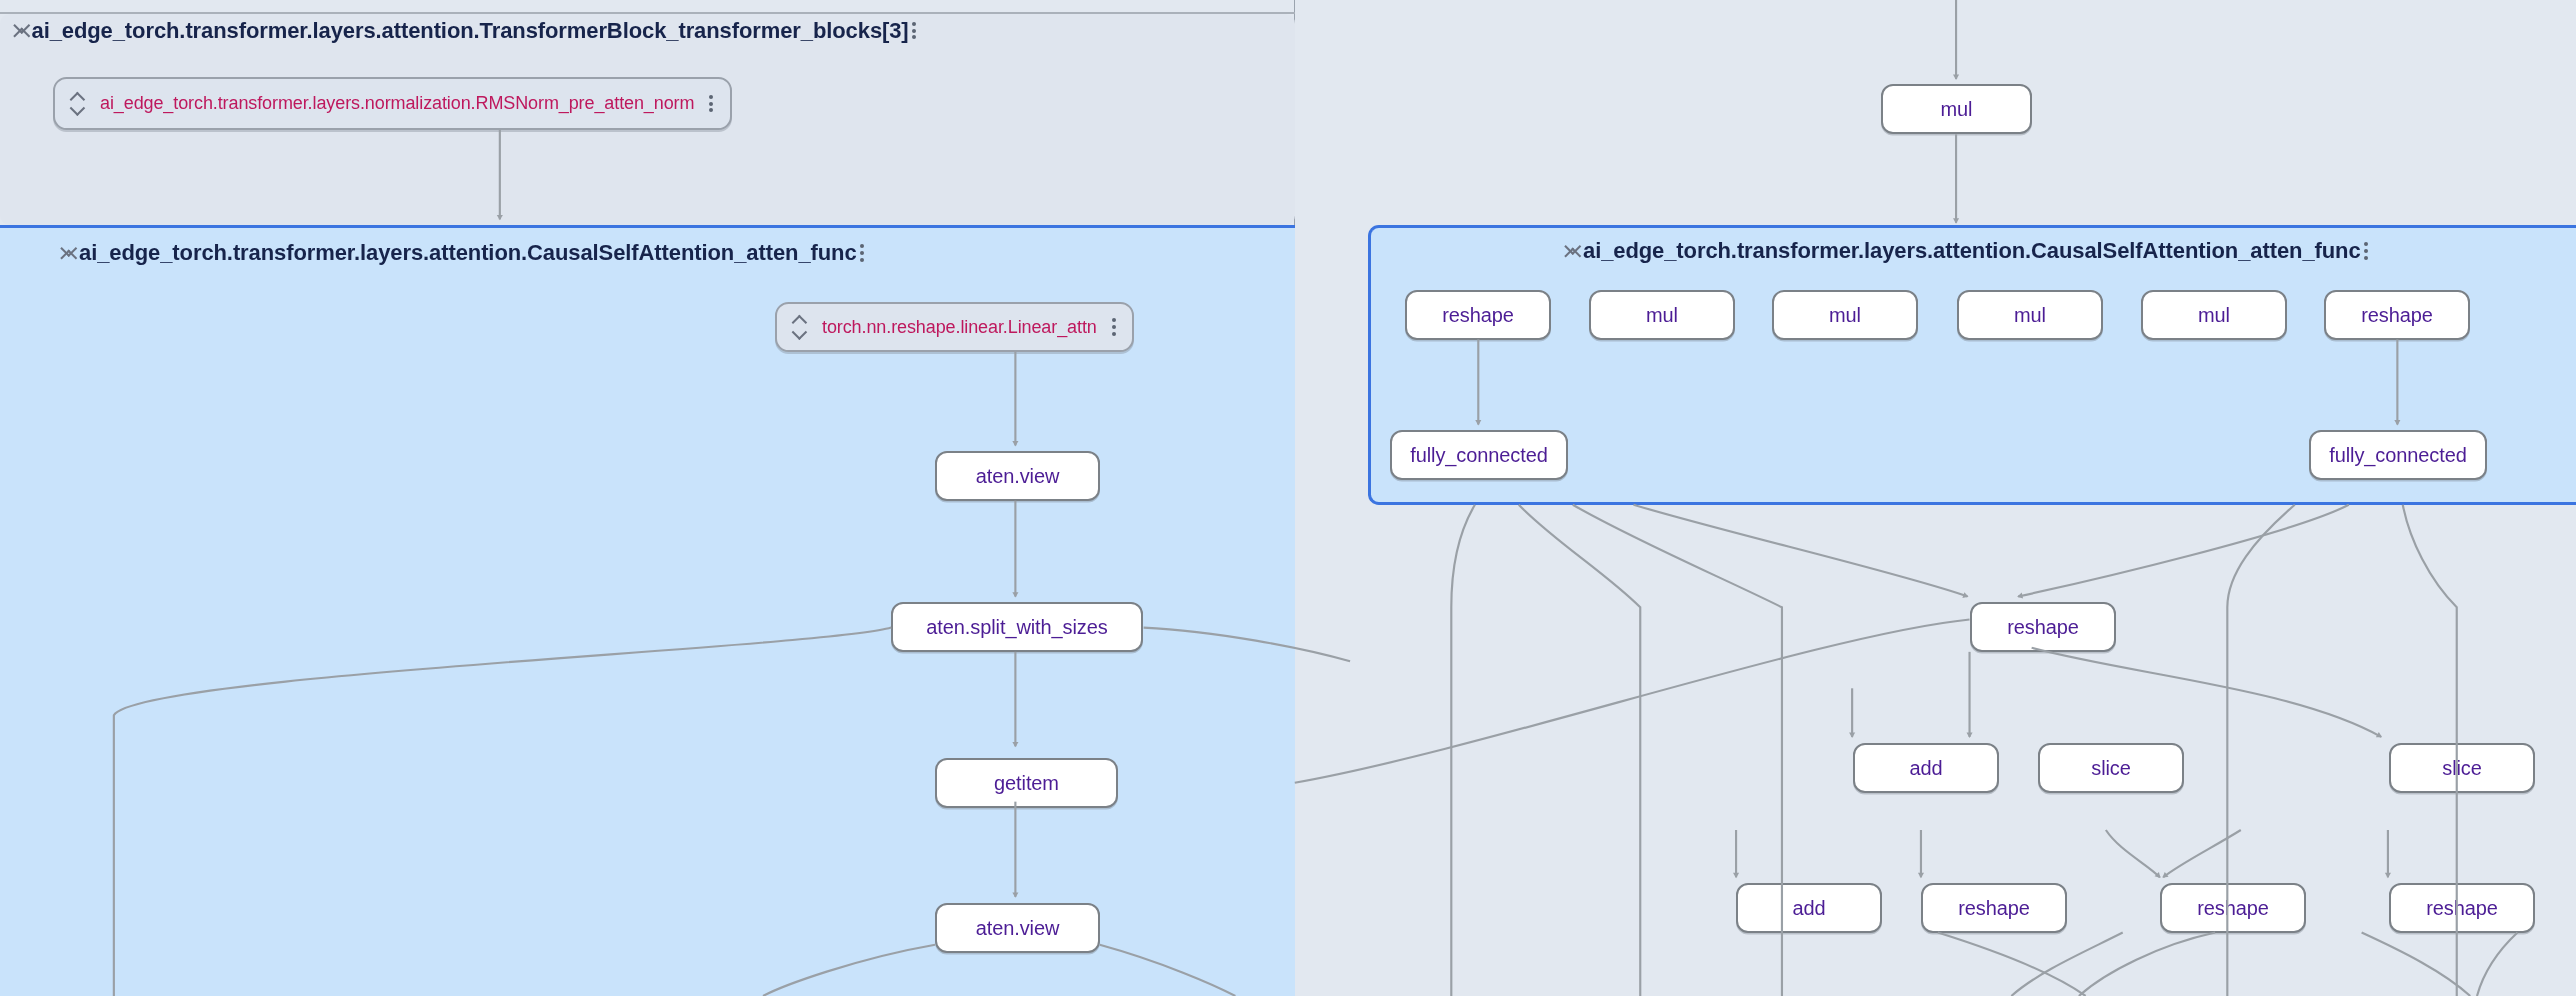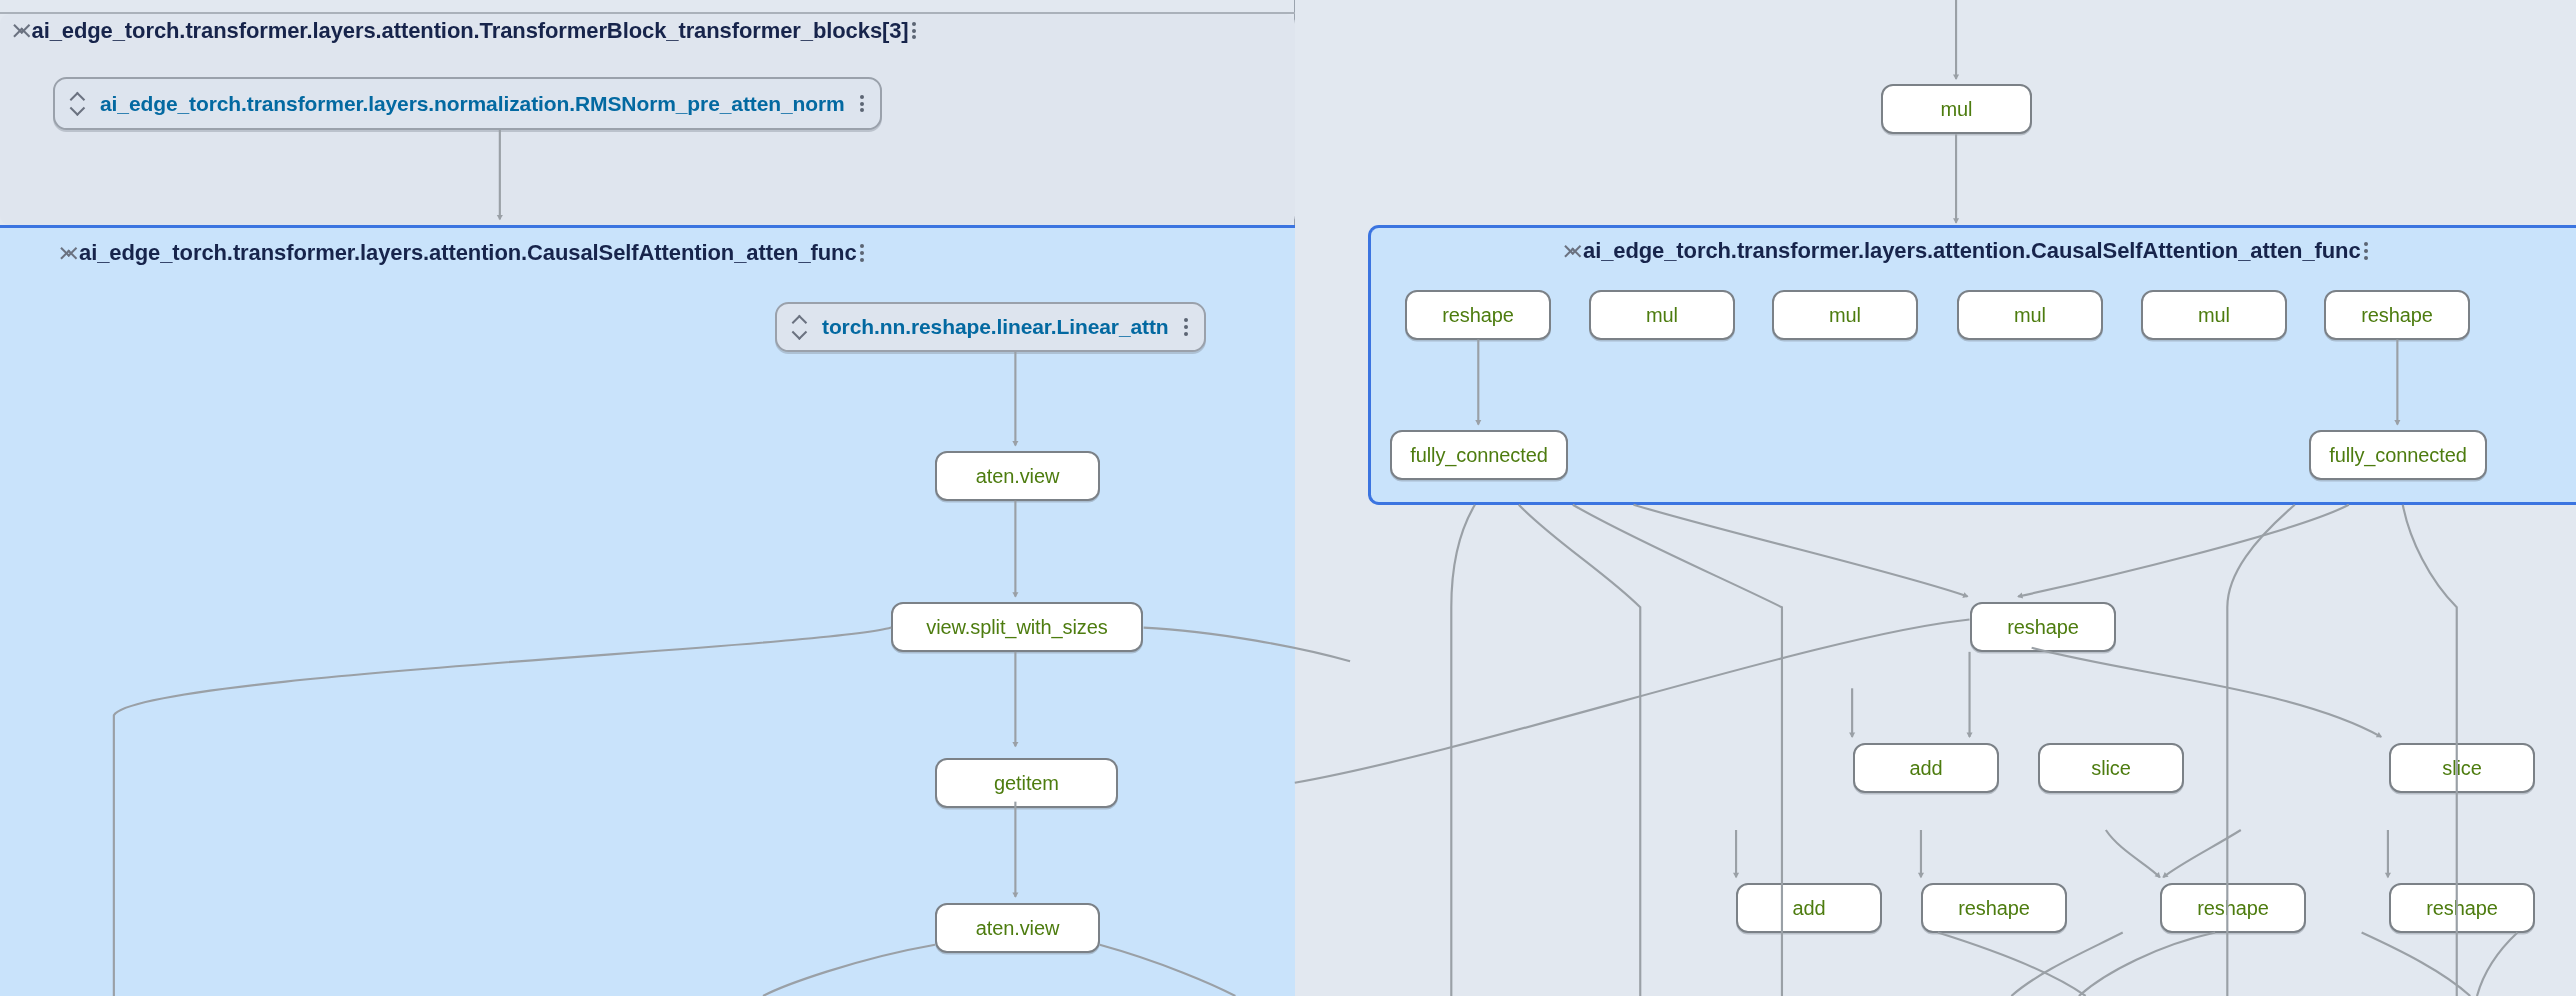--- a/index.html
+++ b/index.html
@@ -97,43 +97,43 @@
     align-items:center;
     gap:15px;
     padding:0 15px;
     border:2px solid #9aa1ab;
     border-radius:13.5px;
     background:#dde4ee;
     box-shadow:0 2px 0 rgba(120,128,140,.35);
     white-space:nowrap;
   }
   .modpill .label{
-    font-size:21px;
-    font-weight:700;
-    color:#0369a1;
+    font-size:18px;
+    font-weight:400;
+    color:#be185d;
     letter-spacing:-0.1px;
   }
 
   
   .node{
     position:absolute;
     box-sizing:border-box;
     display:flex;
     align-items:center;
     justify-content:center;
     background:#ffffff;
     border:2px solid #7b8187;
     border-radius:12px;
     white-space:nowrap;
     box-shadow:0 1.4px 0 rgba(110,118,128,.35);
   }
   .node span{
     font-size:20px;
     font-weight:400;
-    color:#4d7c0f;
+    color:#4c1d95;
     letter-spacing:-0.1px;
   }
 
   svg.edges{
     position:absolute;left:0;top:0;
     width:2576px;height:996px;
     pointer-events:none;
     overflow:visible;
   }
   .edge{fill:none;stroke:#9aa0a6;stroke-width:3.2;}
@@ -190,21 +190,21 @@
           <i></i>
           <i></i>
         </span>
     </div>
 
     <div class="node" style="left:935px;top:451px;width:165px;height:50px;">
       <span>aten.view</span>
     </div>
 
     <div class="node" style="left:891px;top:602px;width:252px;height:50px;">
-      <span>view.split_with_sizes</span>
+      <span>aten.split_with_sizes</span>
     </div>
 
     <div class="node" style="left:935px;top:758px;width:183px;height:50px;">
       <span>getitem</span>
     </div>
 
     <div class="node" style="left:935px;top:903px;width:165px;height:50px;">
       <span>aten.view</span>
     </div>
   </div>

